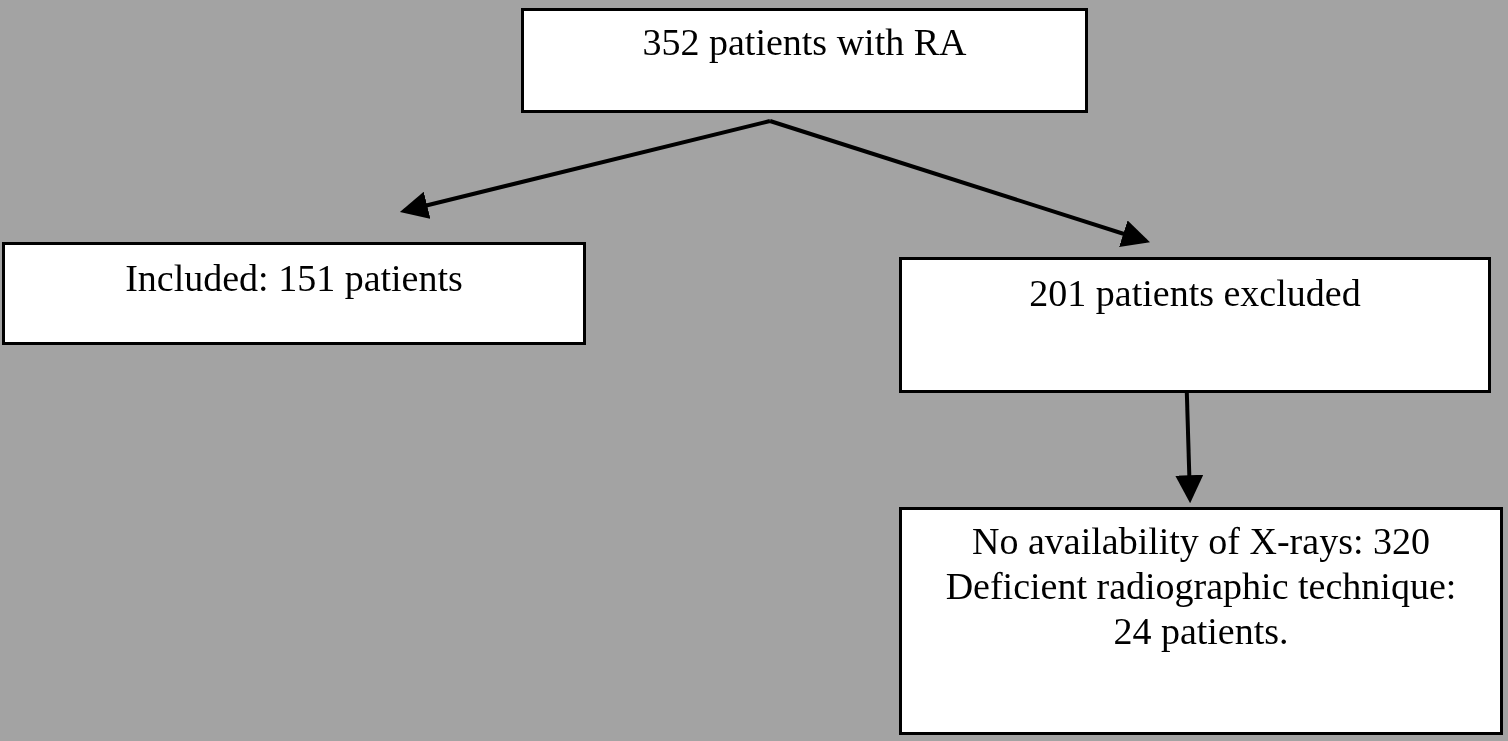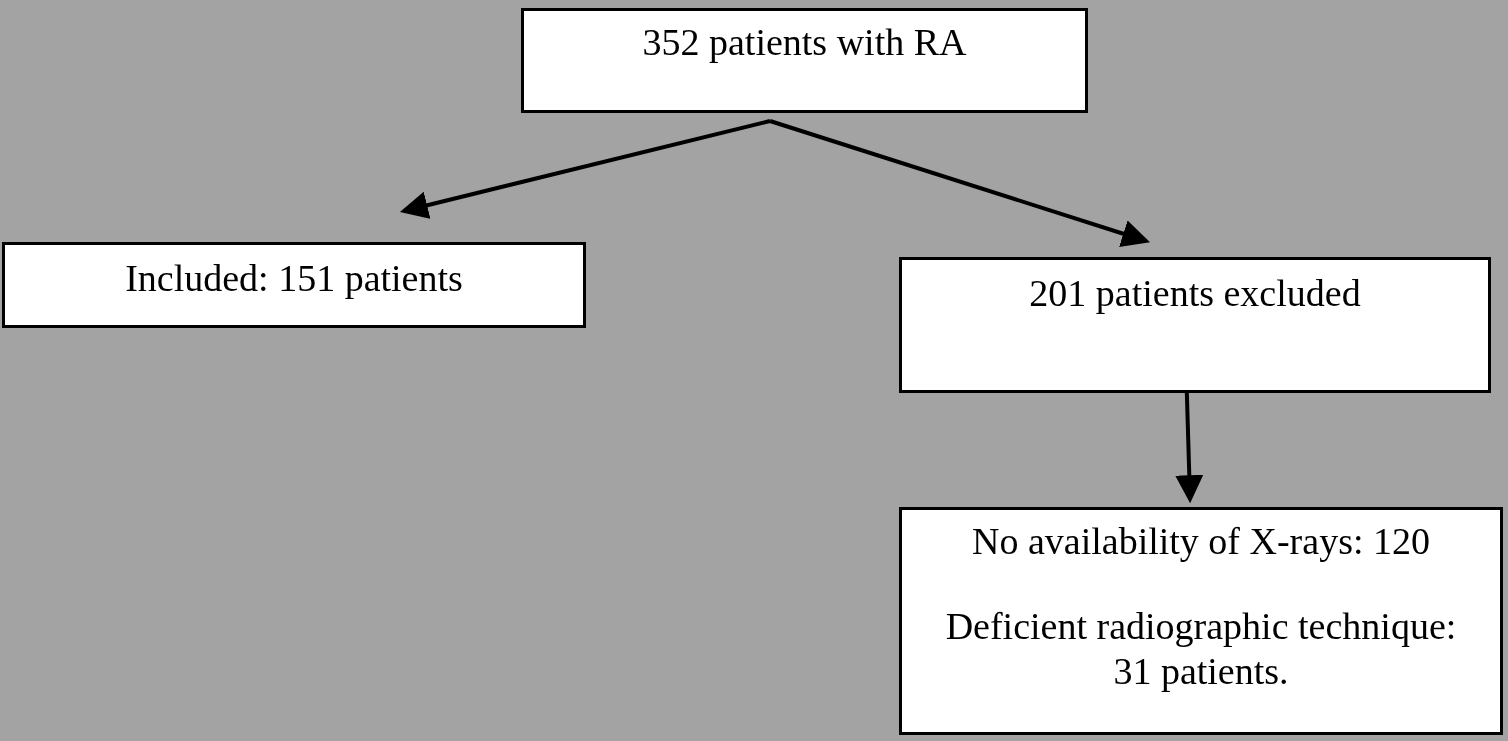--- a/index.html
+++ b/index.html
@@ -25,35 +25,34 @@
     font-size: 38px;
     line-height: 1.18;
   }
   #node-root {
     left: 521px; top: 8px;
     width: 567px; height: 105px;
     padding-top: 9px;
   }
   #node-included {
     left: 2px; top: 242px;
-    width: 584px; height: 86px;
+    width: 584px; height: 103px;
     padding-top: 11px;
   }
   #node-excluded {
     left: 899px; top: 257px;
     width: 592px; height: 136px;
     padding-top: 11px;
   }
   #node-exclusion-reasons {
     left: 899px; top: 507px;
     width: 604px; height: 228px;
     padding-top: 9px;
   }
   .reason-line2 {
-    margin-top: 40px;
   }
   #arrow-layer {
     position: absolute;
     left: 0; top: 0;
     width: 1508px;
     height: 741px;
     pointer-events: none;
   }
   #arrow-layer line {
     stroke: #000000;
@@ -82,18 +81,18 @@
 
   <div class="node" id="node-included">
     <span>Included: 151 patients</span>
   </div>
 
   <div class="node" id="node-excluded">
     <span>201 patients excluded</span>
   </div>
 
   <div class="node" id="node-exclusion-reasons">
-    <div>No availability of X-rays: 120</div>
+    <div>No availability of X-rays: 320</div>
     <div class="reason-line2">Deficient radiographic technique:</div>
-    <div>31 patients.</div>
+    <div>24 patients.</div>
   </div>
 
 </div>
 
 </body></html>

